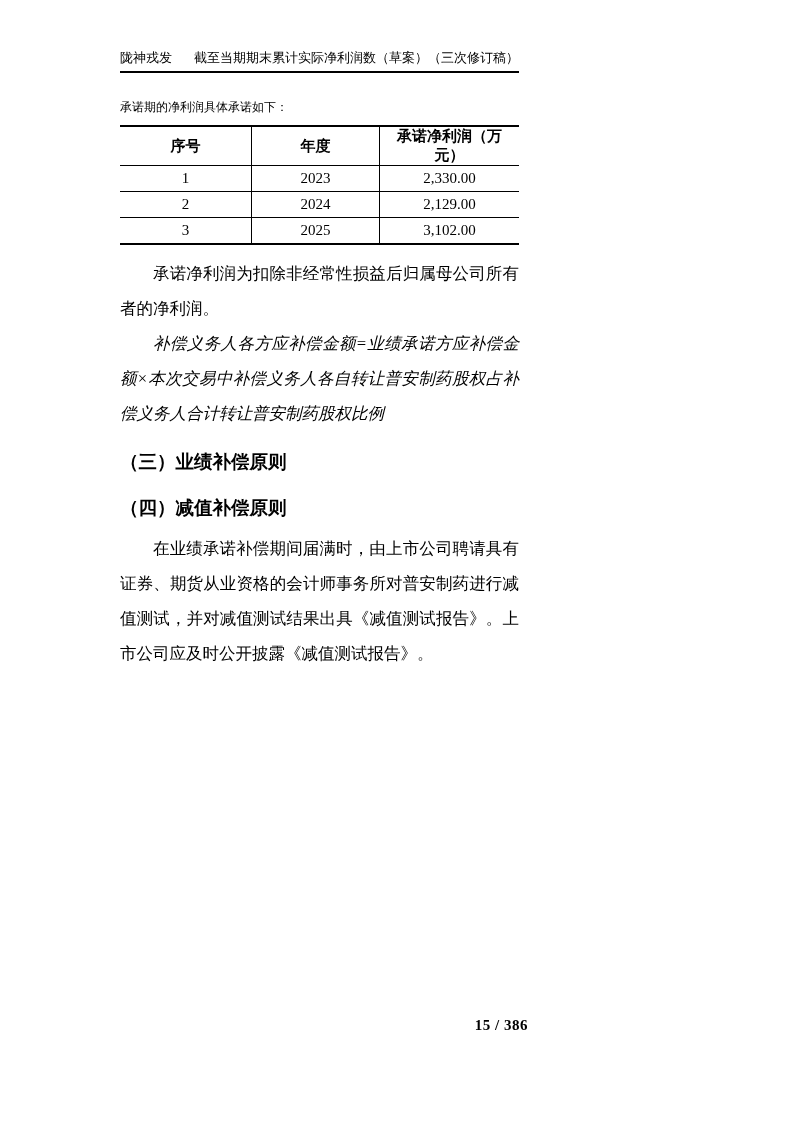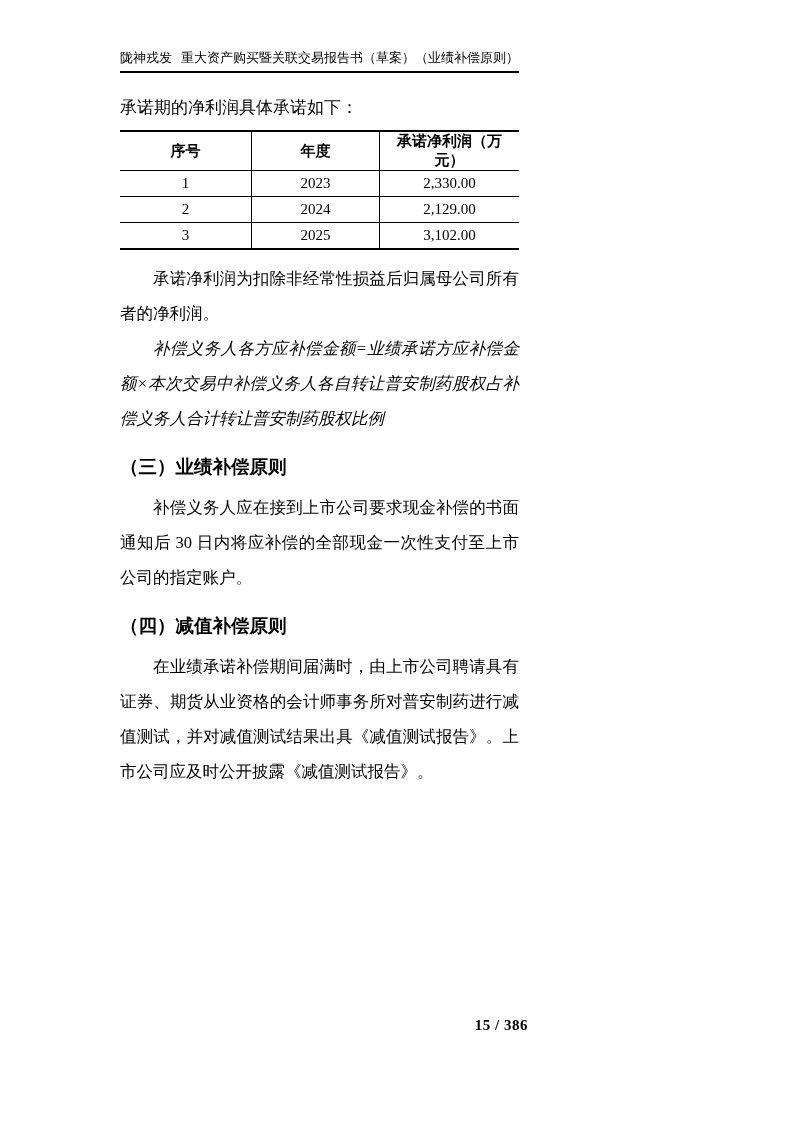--- a/index.html
+++ b/index.html
@@ -22,27 +22,26 @@
     display: flex;
     justify-content: space-between;
     align-items: flex-end;
     font-size: 13px;
     line-height: 16px;
     padding-bottom: 5px;
     border-bottom: 2px solid #000000;
   }
   .intro-para {
     margin: 17px 0 0 0;
-    font-size: 17px;
+    font-size: 12px;
     line-height: 35px;
   }
   table.promise-table {
     width: 100%;
     border-collapse: collapse;
-    margin-top: 5px;
     border-top: 2.5px solid #000000;
     border-bottom: 2.5px solid #000000;
   }
   table.promise-table th,
   table.promise-table td {
     border: 1px solid #000000;
     text-align: center;
     vertical-align: middle;
     height: 25px;
     font-size: 15px;
@@ -86,21 +85,21 @@
     letter-spacing: 0.5px;
   }
 </style>
 </head>
 <body>
 
 <div class="page">
 
   <div class="running-header">
     <span>陇神戎发</span>
-    <span>重大资产购买暨关联交易报告书（草案）（业绩补偿原则）</span>
+    <span>截至当期期末累计实际净利润数（草案）（三次修订稿）</span>
   </div>
 
   <p class="intro-para">承诺期的净利润具体承诺如下：</p>
 
   <table class="promise-table">
     <thead>
       <tr>
         <th>序号</th>
         <th>年度</th>
         <th>承诺净利润（万元）</th>
@@ -123,20 +122,19 @@
         <td>3,102.00</td>
       </tr>
     </tbody>
   </table>
 
   <p class="body-para note-para">承诺净利润为扣除非经常性损益后归属母公司所有者的净利润。</p>
 
   <p class="body-para kai-para">补偿义务人各方应补偿金额=业绩承诺方应补偿金额×本次交易中补偿义务人各自转让普安制药股权占补偿义务人合计转让普安制药股权比例</p>
 
   <h2 class="section-heading">（三）业绩补偿原则</h2>
-  <p class="body-para">补偿义务人应在接到上市公司要求现金补偿的书面通知后 30 日内将应补偿的全部现金一次性支付至上市公司的指定账户。</p>
 
   <h2 class="section-heading">（四）减值补偿原则</h2>
   <p class="body-para">在业绩承诺补偿期间届满时，由上市公司聘请具有证券、期货从业资格的会计师事务所对普安制药进行减值测试，并对减值测试结果出具《减值测试报告》。上市公司应及时公开披露《减值测试报告》。</p>
 
   <div class="page-number">15 / 386</div>
 
 </div>
 
 </body></html>

